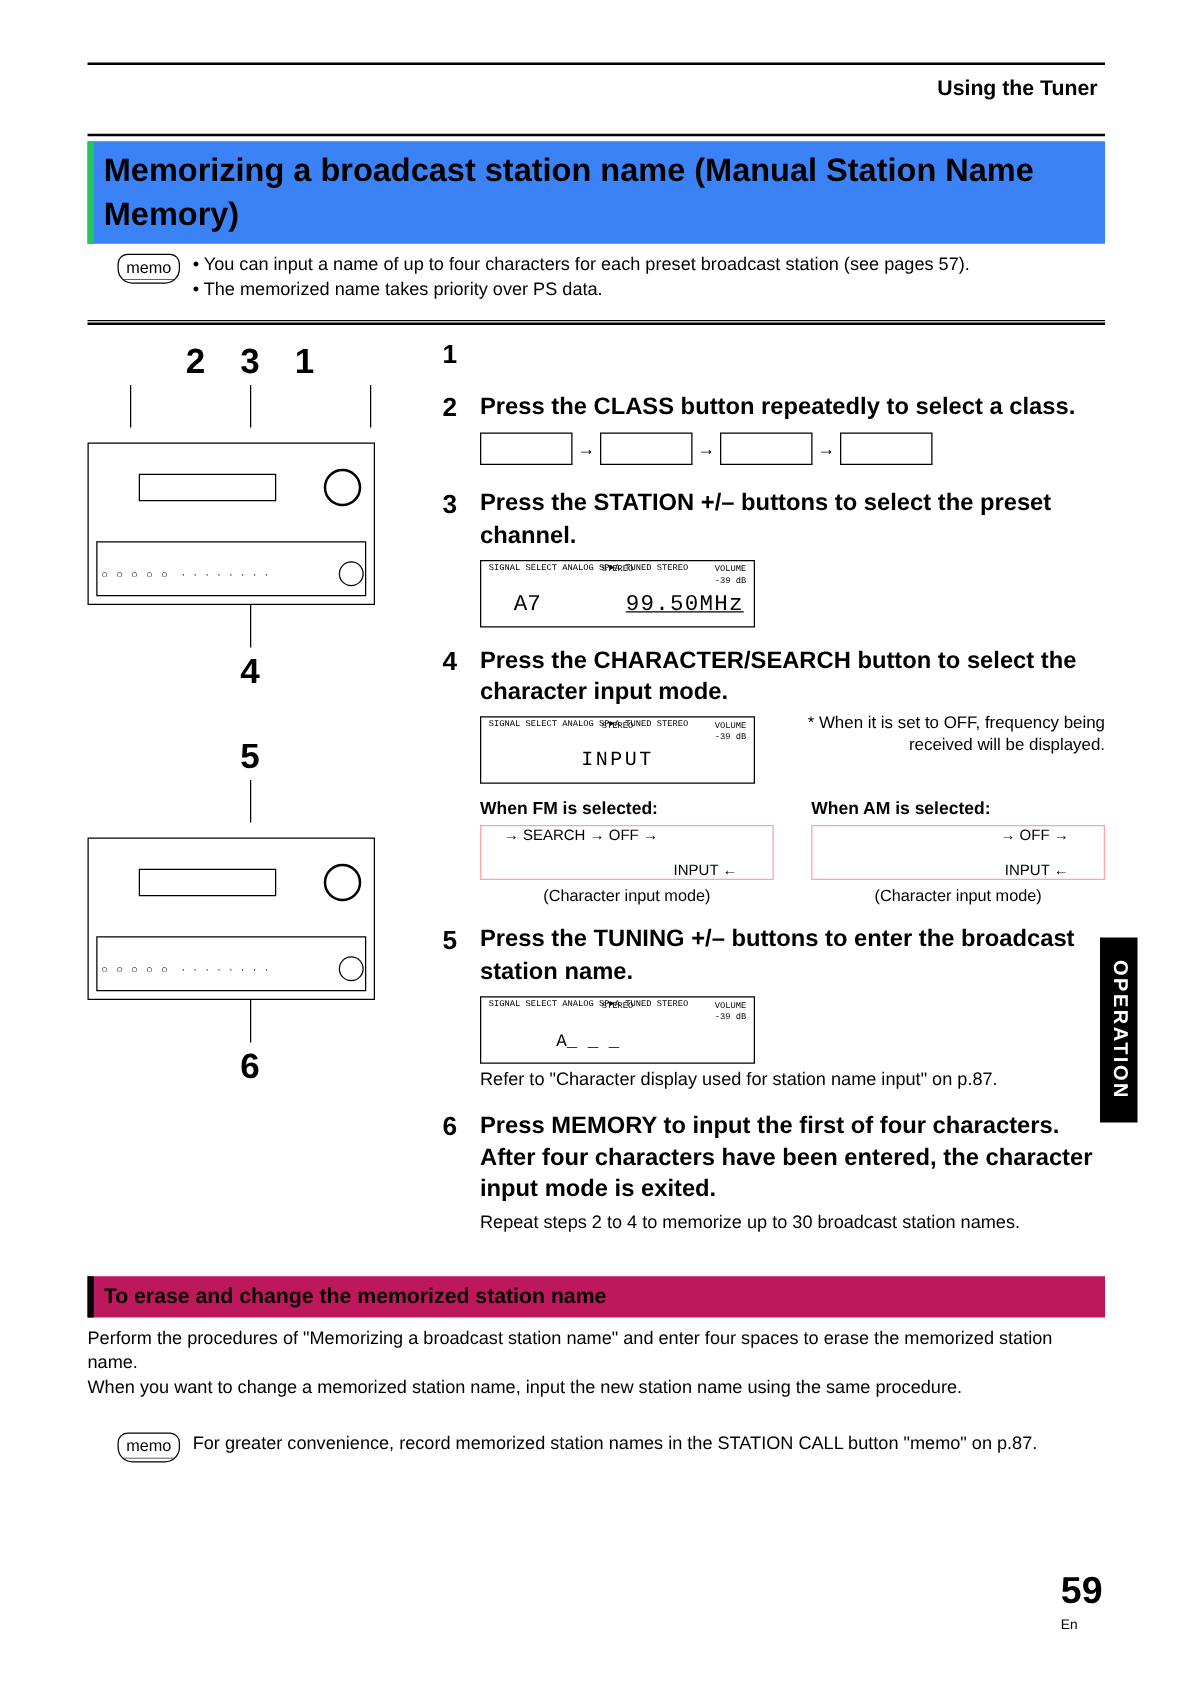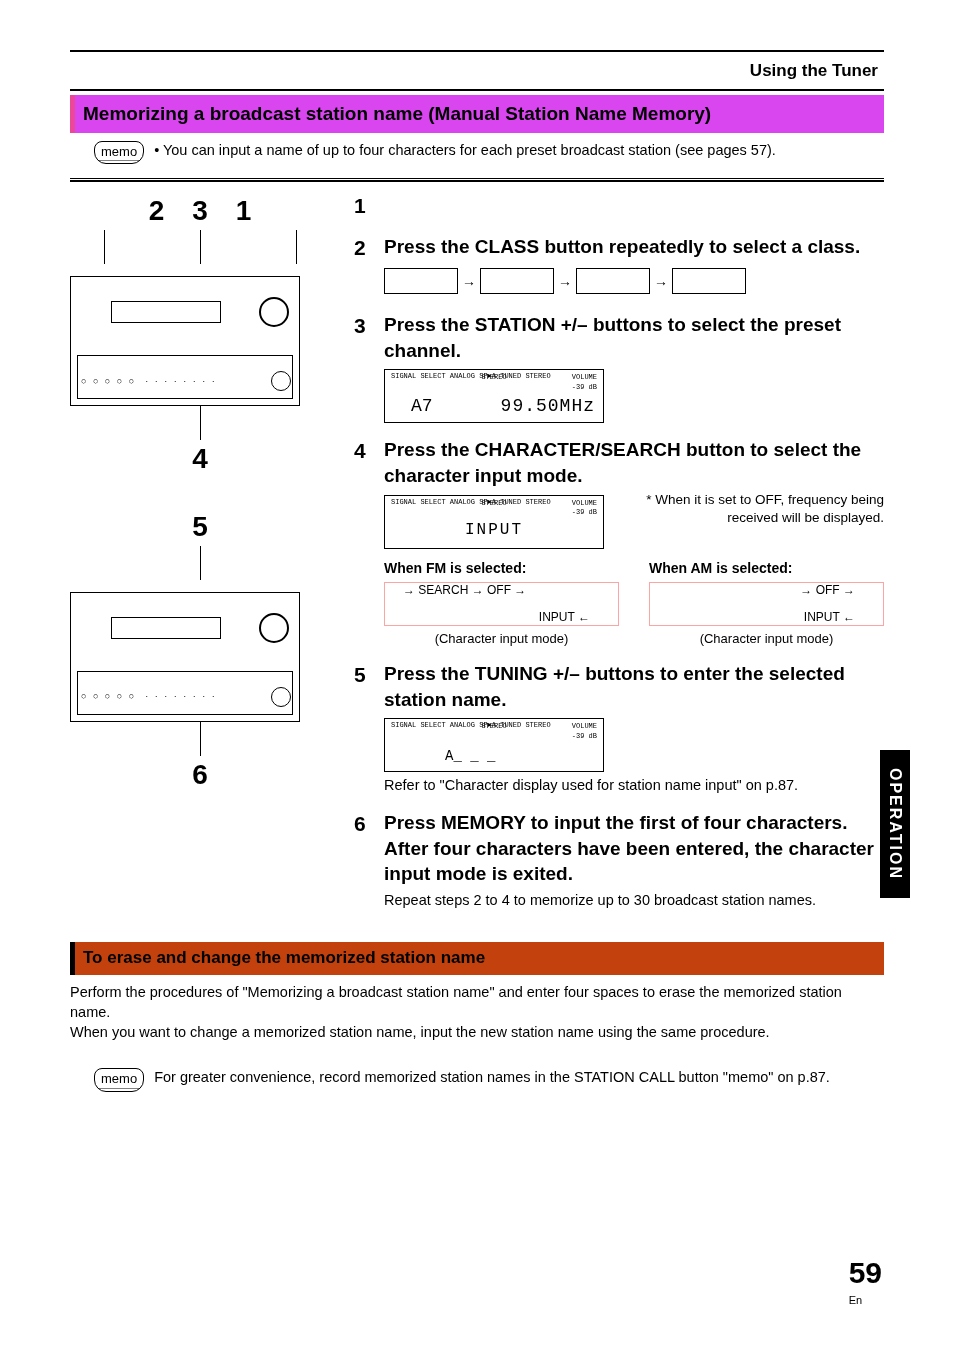--- a/index.html
+++ b/index.html
@@ -12,28 +12,28 @@
     position: relative;
     padding: 50px 70px 30px 70px;
     font-size: 15px;
     line-height: 1.35;
   }
   .top-rule { border-top: 2px solid #000; margin-bottom: 4px; }
   .section-header-line {
     text-align: right;
     font-weight: bold;
     font-size: 17px;
-    padding: 4px 6px 6px 0;
+    padding: 4px 6px 24px 0;
   }
   .title-bar {
-    background: #d946ef;
-    border-left: 5px solid #ec4899;
+    background: #3b82f6;
+    border-left: 5px solid #22c55e;
     padding: 6px 8px;
     font-weight: bold;
-    font-size: 19px;
+    font-size: 26px;
     margin-bottom: 8px;
   }
   .memo-row { display: flex; gap: 10px; align-items: flex-start; margin-bottom: 14px; }
   .memo-badge {
     border: 1px solid #000;
     border-radius: 8px 8px 12px 12px;
     padding: 1px 6px 3px 6px;
     font-size: 13px;
     text-align: center;
     min-width: 48px;
@@ -71,41 +71,41 @@
   .step-num { font-size:21px; font-weight:bold; width:20px; flex:0 0 20px; }
   .step-title { font-size:19px; font-weight:bold; }
   .step-body { font-size:14.5px; margin-top:4px; }
   .lcd {
     border:1.5px solid #000; width:220px; height:54px; position:relative;
     font-family: "Courier New", monospace; margin-top:6px;
   }
   .lcd .small { position:absolute; left:6px; top:3px; font-size:7px; line-height:1; }
   .lcd .stereo { position:absolute; left:50%; top:3px; transform:translateX(-50%); font-size:7px; }
   .lcd .vol { position:absolute; right:6px; top:3px; font-size:7px; text-align:right; }
-  .lcd .main { position:absolute; right:8px; bottom:4px; font-size:18px; letter-spacing:1px; }
+  .lcd .main { position:absolute; right:8px; bottom:4px; font-size:18px; letter-spacing:1px;text-decoration:underline; }
   .lcd .main-left { position:absolute; left:26px; bottom:4px; font-size:18px; }
   .lcd .center-text { position:absolute; left:50%; bottom:6px; transform:translateX(-50%); font-size:16px; letter-spacing:2px; }
   .class-diagram { display:flex; align-items:center; gap:4px; margin:8px 0 4px 0; }
   .class-box { border:1px solid #000; width:74px; height:26px; }
   .arrow { font-size:14px; }
   .mode-columns { display:flex; gap:30px; margin-top:10px; }
   .mode-col { flex:1; }
   .mode-title { font-weight:bold; font-size:14px; margin-bottom:4px; }
   .mode-diagram {
     border:1px solid #fca5a5; height:44px; position:relative; font-size:13px;
     display:flex; align-items:center; justify-content:center;
   }
   .mode-caption { text-align:center; font-size:13px; margin-top:4px; }
   .side-tab {
     position:absolute; right:44px; top:750px;
     background:#000; color:#fff; writing-mode: vertical-rl;
     padding:18px 4px; font-weight:bold; font-size:16px; letter-spacing:2px;
   }
   .sub-bar {
-    background:#c2410c; border-left:5px solid #000;
+    background:#be185d; border-left:5px solid #000;
     padding:5px 8px; font-weight:bold; font-size:17px; margin:18px 0 8px 0;
   }
   .footer-page {
     position:absolute; right:72px; bottom:40px; margin-left:32px;
   }
   .footer-page .pg { font-size:30px; font-weight:bold; }
   .footer-page .lang { font-size:11px; }
   .note-star { font-size:13.5px; }
   .lcd .blink{ position:absolute; left:60px; bottom:6px; font-size:14px; }
 </style>
@@ -115,20 +115,21 @@
 <div class="top-rule"></div>
 <div class="section-header-line">Using the Tuner</div>
 <div class="top-rule"></div>
 
 <div class="title-bar">Memorizing a broadcast station name (Manual Station Name Memory)</div>
 
 <div class="memo-row">
   <div class="memo-badge">memo</div>
   <div class="memo-list">
     <div>You can input a name of up to four characters for each preset broadcast station (see pages 57).</div>
+    <div>The memorized name takes priority over PS data.</div>
   </div>
 </div>
 
 <div style="border-top:1px solid #000; border-bottom:2px solid #000; height:4px; margin-bottom:10px;"></div>
 
 <div class="columns">
 
   <div class="left-col">
     <div class="callout-row">
       <span>2</span>
@@ -249,21 +250,21 @@
             </div>
             <div class="mode-caption">(Character input mode)</div>
           </div>
         </div>
       </div>
     </div>
 
     <div class="step">
       <div class="step-num">5</div>
       <div>
-        <div class="step-title">Press the TUNING +/– buttons to enter the selected station name.</div>
+        <div class="step-title">Press the TUNING +/– buttons to enter the broadcast station name.</div>
         <div class="lcd">
           <div class="small">SIGNAL
 SELECT
 ANALOG SP►A
 TUNED STEREO</div>
           <div class="stereo">STEREO</div>
           <div class="vol">
             <div>VOLUME</div>
             <div>-39 dB</div>
           </div>

